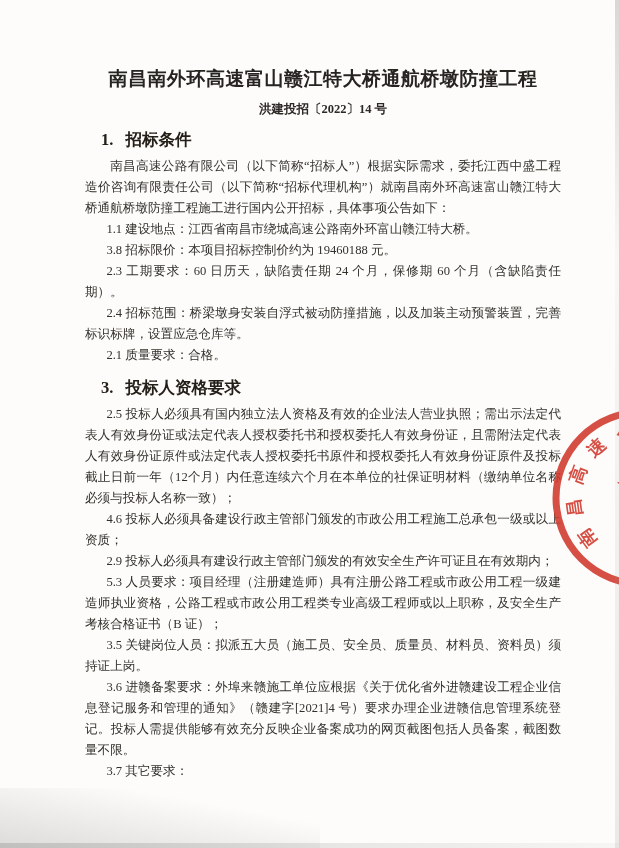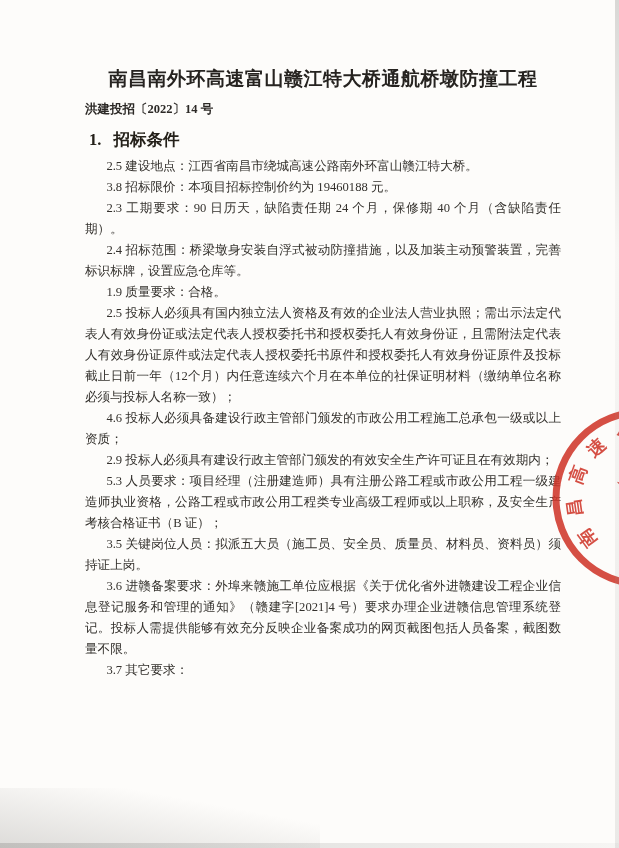--- a/index.html
+++ b/index.html
@@ -19,31 +19,32 @@
   .doc-title {
     text-align: center;
     font-size: 19px;
     font-weight: bold;
     color: #262320;
     line-height: 37px;
     letter-spacing: 0.5px;
     margin: 0;
   }
   .doc-number {
+    text-align: center;
     font-size: 12.5px;
     font-weight: bold;
     color: #2c2926;
     margin-top: 4px;
     line-height: 17px;
   }
   .section-heading {
     font-size: 16.5px;
     font-weight: bold;
     color: #242019;
-    margin: 10px 0 4px 4px;
+    margin: 10px 0 4px 16px;
     line-height: 24px;
   }
   .section-heading .num { margin-right: 12px; }
   .para {
     font-size: 12.6px;
     line-height: 21px;
     margin: 0;
     text-align: justify;
     text-indent: 1.7em;
     font-weight: 500;
@@ -90,27 +91,31 @@
 <div class="page">
 
   <h1 class="doc-title">
     <span>南昌南外环高速富山赣江特大桥通航桥墩防撞工程</span><br>
   </h1>
   <div class="doc-number">洪建投招〔2022〕14 号</div>
 
   <div class="section-heading">
     <span class="num">1.</span><span>招标条件</span>
   </div>
+  <p class="para lead">南昌高速公路有限公司（以下简称“招标人”）根据实际需求，委托江西中盛工程造价咨询有限责任公司（以下简称“招标代理机构”）就南昌南外环高速富山赣江特大桥通航桥墩防撞工程施工进行国内公开招标，具体事项公告如下：</p>
 
-  <p class="para">2.5 建设地点：江西省南昌市绕城高速公路南外环富山赣江特大桥。</p>
+  <p class="para">1.1 建设地点：江西省南昌市绕城高速公路南外环富山赣江特大桥。</p>
   <p class="para">3.8 招标限价：本项目招标控制价约为 19460188 元。</p>
-  <p class="para">2.3 工期要求：90 日历天，缺陷责任期 24 个月，保修期 40 个月（含缺陷责任期）。</p>
+  <p class="para">2.3 工期要求：60 日历天，缺陷责任期 24 个月，保修期 60 个月（含缺陷责任期）。</p>
   <p class="para">2.4 招标范围：桥梁墩身安装自浮式被动防撞措施，以及加装主动预警装置，完善标识标牌，设置应急仓库等。</p>
-  <p class="para">1.9 质量要求：合格。</p>
+  <p class="para">2.1 质量要求：合格。</p>
 
+  <div class="section-heading">
+    <span class="num">3.</span><span>投标人资格要求</span>
+  </div>
   <p class="para">2.5 投标人必须具有国内独立法人资格及有效的企业法人营业执照；需出示法定代表人有效身份证或法定代表人授权委托书和授权委托人有效身份证，且需附法定代表人有效身份证原件或法定代表人授权委托书原件和授权委托人有效身份证原件及投标截止日前一年（12个月）内任意连续六个月在本单位的社保证明材料（缴纳单位名称必须与投标人名称一致）；</p>
   <p class="para">4.6 投标人必须具备建设行政主管部门颁发的市政公用工程施工总承包一级或以上资质；</p>
   <p class="para">2.9 投标人必须具有建设行政主管部门颁发的有效安全生产许可证且在有效期内；</p>
   <p class="para">5.3 人员要求：项目经理（注册建造师）具有注册公路工程或市政公用工程一级建造师执业资格，公路工程或市政公用工程类专业高级工程师或以上职称，及安全生产考核合格证书（B 证）；</p>
   <p class="para">3.5 关键岗位人员：拟派五大员（施工员、安全员、质量员、材料员、资料员）须持证上岗。</p>
   <p class="para">3.6 进赣备案要求：外埠来赣施工单位应根据《关于优化省外进赣建设工程企业信息登记服务和管理的通知》（赣建字[2021]4 号）要求办理企业进赣信息管理系统登记。投标人需提供能够有效充分反映企业备案成功的网页截图包括人员备案，截图数量不限。</p>
   <p class="para">3.7 其它要求：</p>
 
 </div>
 

